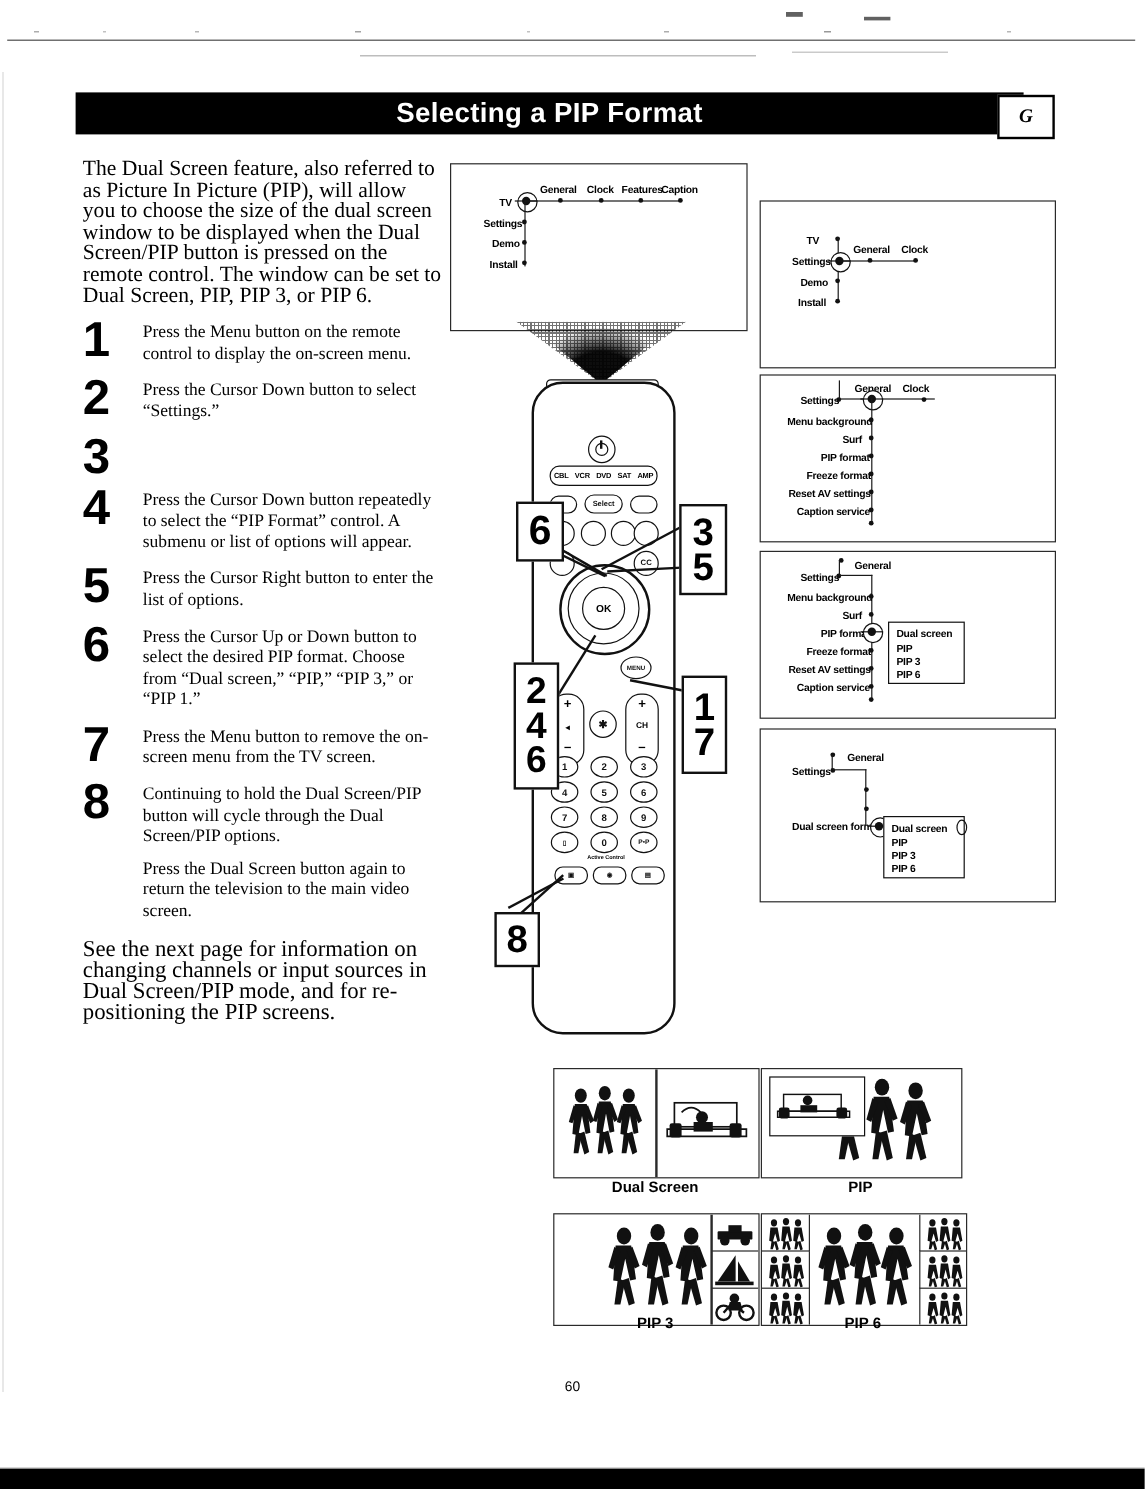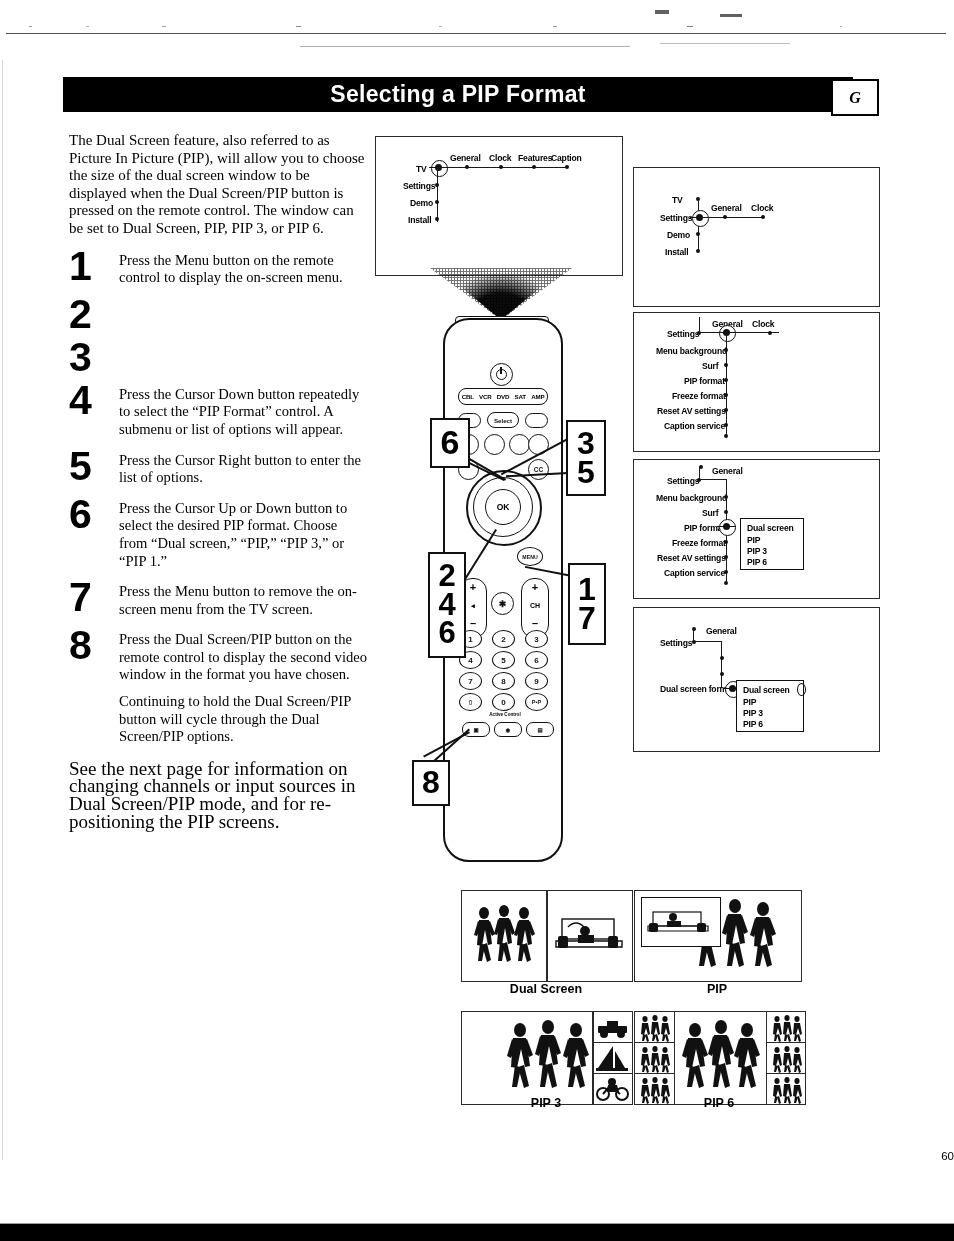--- a/index.html
+++ b/index.html
@@ -27,21 +27,21 @@
   .header-title{position:absolute;left:63px;top:77px;width:790px;height:35px;
     display:flex;align-items:center;justify-content:center;
     color:#fff;font-family:"Liberation Sans",sans-serif;font-weight:bold;
     font-size:23px;letter-spacing:.3px;}
   .header-tab{position:absolute;left:831px;top:79px;width:44px;height:33px;
     background:#fff;border:2px solid #000;display:flex;align-items:center;justify-content:center;
     font-family:"Liberation Serif",serif;font-weight:bold;font-size:16px;font-style:italic;}
 
   
   .left-col{position:absolute;left:69px;top:132px;width:300px;}
-  .intro{font-size:15px;line-height:17.6px;text-align:left;}
+  .intro{font-size:18px;line-height:17.6px;text-align:left;}
   .steps{margin-top:14px;}
   .step{position:relative;min-height:30px;margin-bottom:13px;}
   .step-num{position:absolute;left:0;top:-6px;width:40px;
     font-family:"Liberation Sans",sans-serif;font-weight:bold;font-size:41px;
     line-height:41px;text-align:left;letter-spacing:-1px;}
   .step-body{margin-left:50px;font-size:14.6px;line-height:17.6px;}
   .step-body p{margin:0 0 9px 0;}
   .step-body p:last-child{margin-bottom:0;}
   .closing{margin-top:14px;font-size:19px;line-height:17.6px;}
 
@@ -115,21 +115,21 @@
     line-height:.92;}
   .callout span{display:block;}
   .leader{position:absolute;background:#111;transform-origin:0 0;height:1.6px;}
 
   
   .pic-panel{position:absolute;border:1.5px solid #2a2a2a;background:#fff;overflow:hidden;}
   .pic-cap{position:absolute;text-align:center;font-family:"Liberation Sans",sans-serif;
     font-weight:bold;font-size:12.5px;}
   .divider-v{position:absolute;background:#2a2a2a;width:1.5px;}
 
-  .pagenum{position:absolute;left:0;top:1150px;width:954px;text-align:right;
+  .pagenum{position:absolute;left:0;top:1150px;width:954px;text-align:center;
     font-family:"Liberation Sans",sans-serif;font-size:11.5px;}
 </style>
 </head>
 <body>
 
 <div class="page">
 
   <div class="scan-noise-top"></div>
   <div class="scan-line-a"></div>
   <div class="scan-line-b"></div>
@@ -149,20 +149,23 @@
     <div class="intro">The Dual Screen feature, also referred to as Picture In Picture (PIP), will allow you to choose the size of the dual screen window to be displayed when the Dual Screen/PIP button is pressed on the remote control. The window can be set to Dual Screen, PIP, PIP 3, or PIP 6.</div>
     <div class="steps" id="steps-list">
         <div class="step">
           <div class="step-num">1</div>
           <div class="step-body">
             <p>Press the Menu button on the remote control to display the on-screen menu.</p>
           </div>
         </div>
         <div class="step">
           <div class="step-num">2</div>
+          <div class="step-body">
+            <p>Press the Cursor Down button to select “Settings.”</p>
+          </div>
         </div>
         <div class="step">
           <div class="step-num">3</div>
         </div>
         <div class="step">
           <div class="step-num">4</div>
           <div class="step-body">
             <p>Press the Cursor Down button repeatedly to select the “PIP Format” control. A submenu or list of options will appear.</p>
           </div>
         </div>
@@ -180,22 +183,22 @@
         </div>
         <div class="step">
           <div class="step-num">7</div>
           <div class="step-body">
             <p>Press the Menu button to remove the on-screen menu from the TV screen.</p>
           </div>
         </div>
         <div class="step">
           <div class="step-num">8</div>
           <div class="step-body">
-            <p>Press the Dual Screen/PIP button on the remote control to display the second video window in the format you have chosen.</p>
             <p>Continuing to hold the Dual Screen/PIP button will cycle through the Dual Screen/PIP options.</p>
+            <p>Press the Dual Screen button again to return the television to the main video screen.</p>
           </div>
         </div>
       </div>
     <div class="closing">See the next page for information on changing channels or input sources in Dual Screen/PIP mode, and for re-positioning the PIP screens.</div>
   </div>
 
   <div class="right-col">
 
     <div class="tvscreen" style="left:0px;top:4px;width:246px;height:138px;">
       <div class="menu-label" style="left:40px;top:27px;">TV</div>

